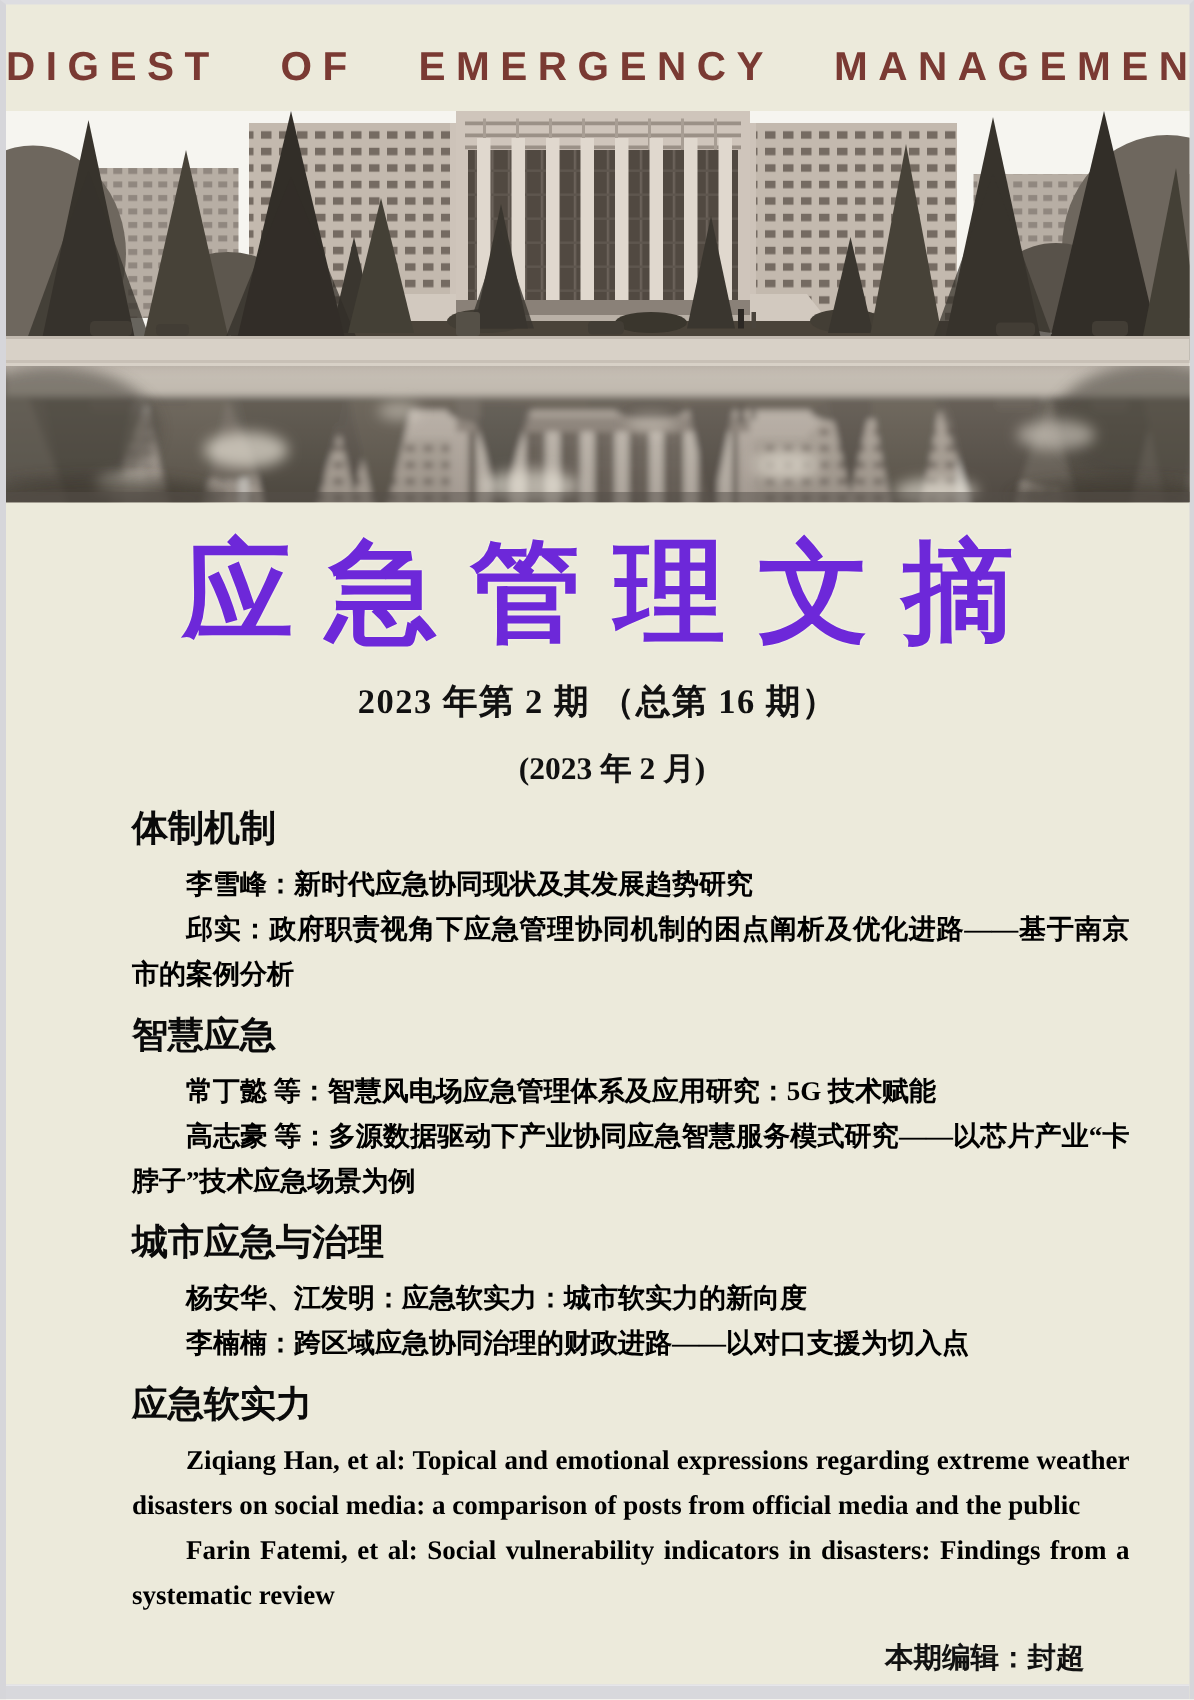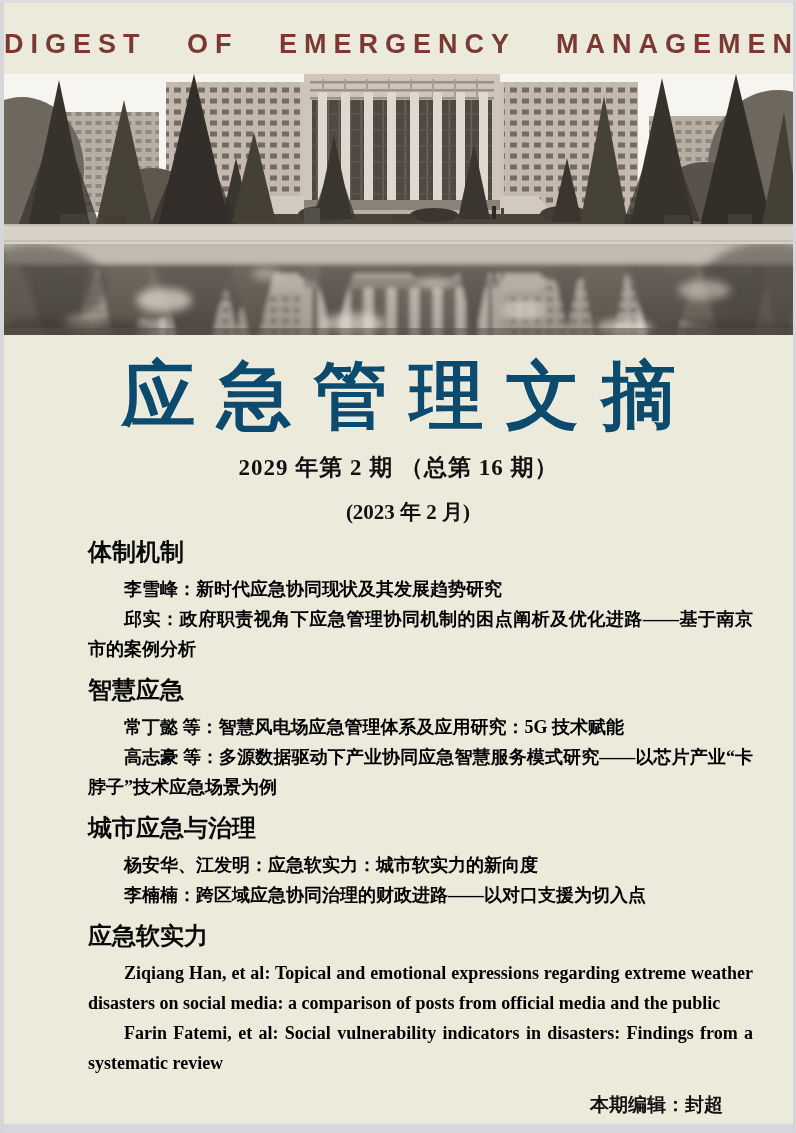--- a/index.html
+++ b/index.html
@@ -35,21 +35,21 @@
   
   .journal-title {
     margin-top: 20px;
     text-align: center;
     font-family: "DejaVu Serif", serif;
     font-weight: 900;
     font-size: 74px;
     line-height: 1.1;
     letter-spacing: 22px;
     text-indent: 22px; 
-    color: #0c4a6e;
+    color: #6d28d9;
     text-shadow: 0 0 2px rgba(250,250,240,0.9);
     white-space: nowrap;
   }
   .issue-line {
     margin-top: 16px;
     text-align: center;
     font-weight: 700;
     font-size: 23px;
     letter-spacing: 1px;
   }
@@ -256,21 +256,21 @@
         </g>
         <ellipse cx="60" cy="258" rx="85" ry="14" fill="#3f3a33" opacity="0.7" filter="url(#fb2)"></ellipse>
         <ellipse cx="740" cy="258" rx="70" ry="12" fill="#3f3a33" opacity="0.7" filter="url(#fb2)"></ellipse>
         <rect y="254" width="796" height="7" fill="#55504a" opacity="0.5"></rect>
       </g>
     </svg>
   </div>
 
   <div class="journal-title">应急管理文摘</div>
 
-  <div class="issue-line">2029 年第 2 期 （总第 16 期）</div>
+  <div class="issue-line">2023 年第 2 期 （总第 16 期）</div>
   <div class="date-line">(2023 年 2 月)</div>
 
   <div class="contents">
 
     <div class="section">
       <div class="section-heading">体制机制</div>
       <div class="article">李雪峰：新时代应急协同现状及其发展趋势研究</div>
       <div class="article">邱实：政府职责视角下应急管理协同机制的困点阐析及优化进路——基于南京市的案例分析</div>
     </div>
 

